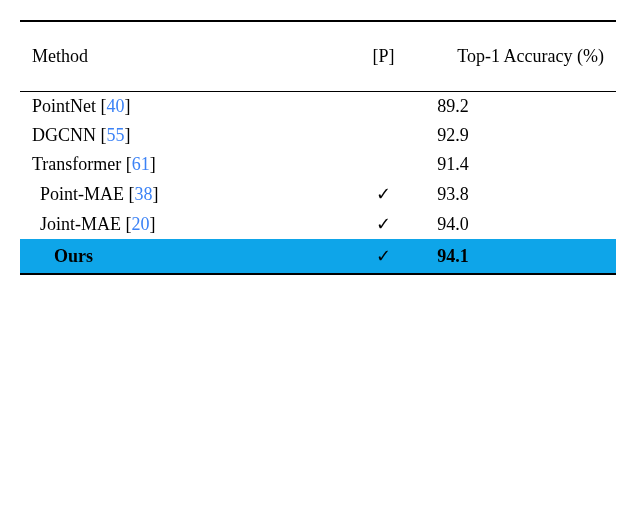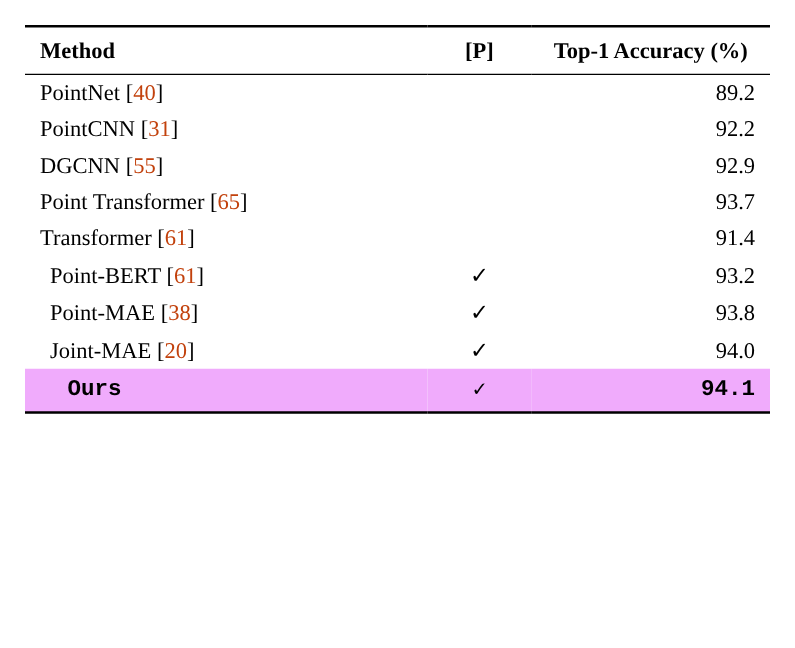--- a/index.html
+++ b/index.html
@@ -25,63 +25,62 @@
     .top-rule {
       border-top: 2px solid #000;
     }
     .mid-rule {
       border-top: 1px solid #000;
     }
     .bottom-rule {
       border-bottom: 2px solid #000;
     }
     th {
-      font-weight: bold;
+      font-weight: normal;
       text-align: left;
-      padding: 8px 12px;
+      padding: 24px 12px;
     }
     th.col-method {
       text-align: left;
       width: 54%;
     }
     th.col-p {
       text-align: center;
       width: 14%;
     }
     th.col-acc {
-      text-align: center;
+      text-align: right;
       width: 32%;
     }
     td {
       padding: 4px 12px;
     }
     td.cell-method {
       text-align: left;
     }
     td.cell-p {
       text-align: center;
     }
     td.cell-acc {
-      text-align: right;
+      text-align: left;
     }
     .indent {
       padding-left: 20px;
     }
     .indent-more {
       padding-left: 34px;
     }
     .cite {
-      color: #c2410c;
+      color: #3b82f6;
     }
     .bold {
       font-weight: bold;
     }
     .highlight-row {
-      background: #f0abfc;
-      font-family: Liberation Mono, monospace;
+      background: #0ea5e9;
     }
     .highlight-row td {
       padding-top: 6px;
       padding-bottom: 6px;
     }
   </style>
 </head>
 <body>
 
 <div class="table-wrapper">
@@ -93,43 +92,28 @@
         <th class="col-acc">Top-1 Accuracy (%)</th>
       </tr>
     </thead>
     <tbody>
       <tr class="mid-rule">
         <td class="cell-method"><span>PointNet</span><span> [</span><span class="cite">40</span><span>]</span></td>
         <td class="cell-p"></td>
         <td class="cell-acc">89.2</td>
       </tr>
       <tr>
-        <td class="cell-method"><span>PointCNN</span><span> [</span><span class="cite">31</span><span>]</span></td>
-        <td class="cell-p"></td>
-        <td class="cell-acc">92.2</td>
-      </tr>
-      <tr>
         <td class="cell-method"><span>DGCNN</span><span> [</span><span class="cite">55</span><span>]</span></td>
         <td class="cell-p"></td>
         <td class="cell-acc">92.9</td>
       </tr>
       <tr>
-        <td class="cell-method"><span>Point Transformer</span><span> [</span><span class="cite">65</span><span>]</span></td>
-        <td class="cell-p"></td>
-        <td class="cell-acc">93.7</td>
-      </tr>
-      <tr>
         <td class="cell-method"><span>Transformer</span><span> [</span><span class="cite">61</span><span>]</span></td>
         <td class="cell-p"></td>
         <td class="cell-acc">91.4</td>
-      </tr>
-      <tr>
-        <td class="cell-method indent"><span>Point-BERT</span><span> [</span><span class="cite">61</span><span>]</span></td>
-        <td class="cell-p">✓</td>
-        <td class="cell-acc">93.2</td>
       </tr>
       <tr>
         <td class="cell-method indent"><span>Point-MAE</span><span> [</span><span class="cite">38</span><span>]</span></td>
         <td class="cell-p">✓</td>
         <td class="cell-acc">93.8</td>
       </tr>
       <tr>
         <td class="cell-method indent"><span>Joint-MAE</span><span> [</span><span class="cite">20</span><span>]</span></td>
         <td class="cell-p">✓</td>
         <td class="cell-acc">94.0</td>

